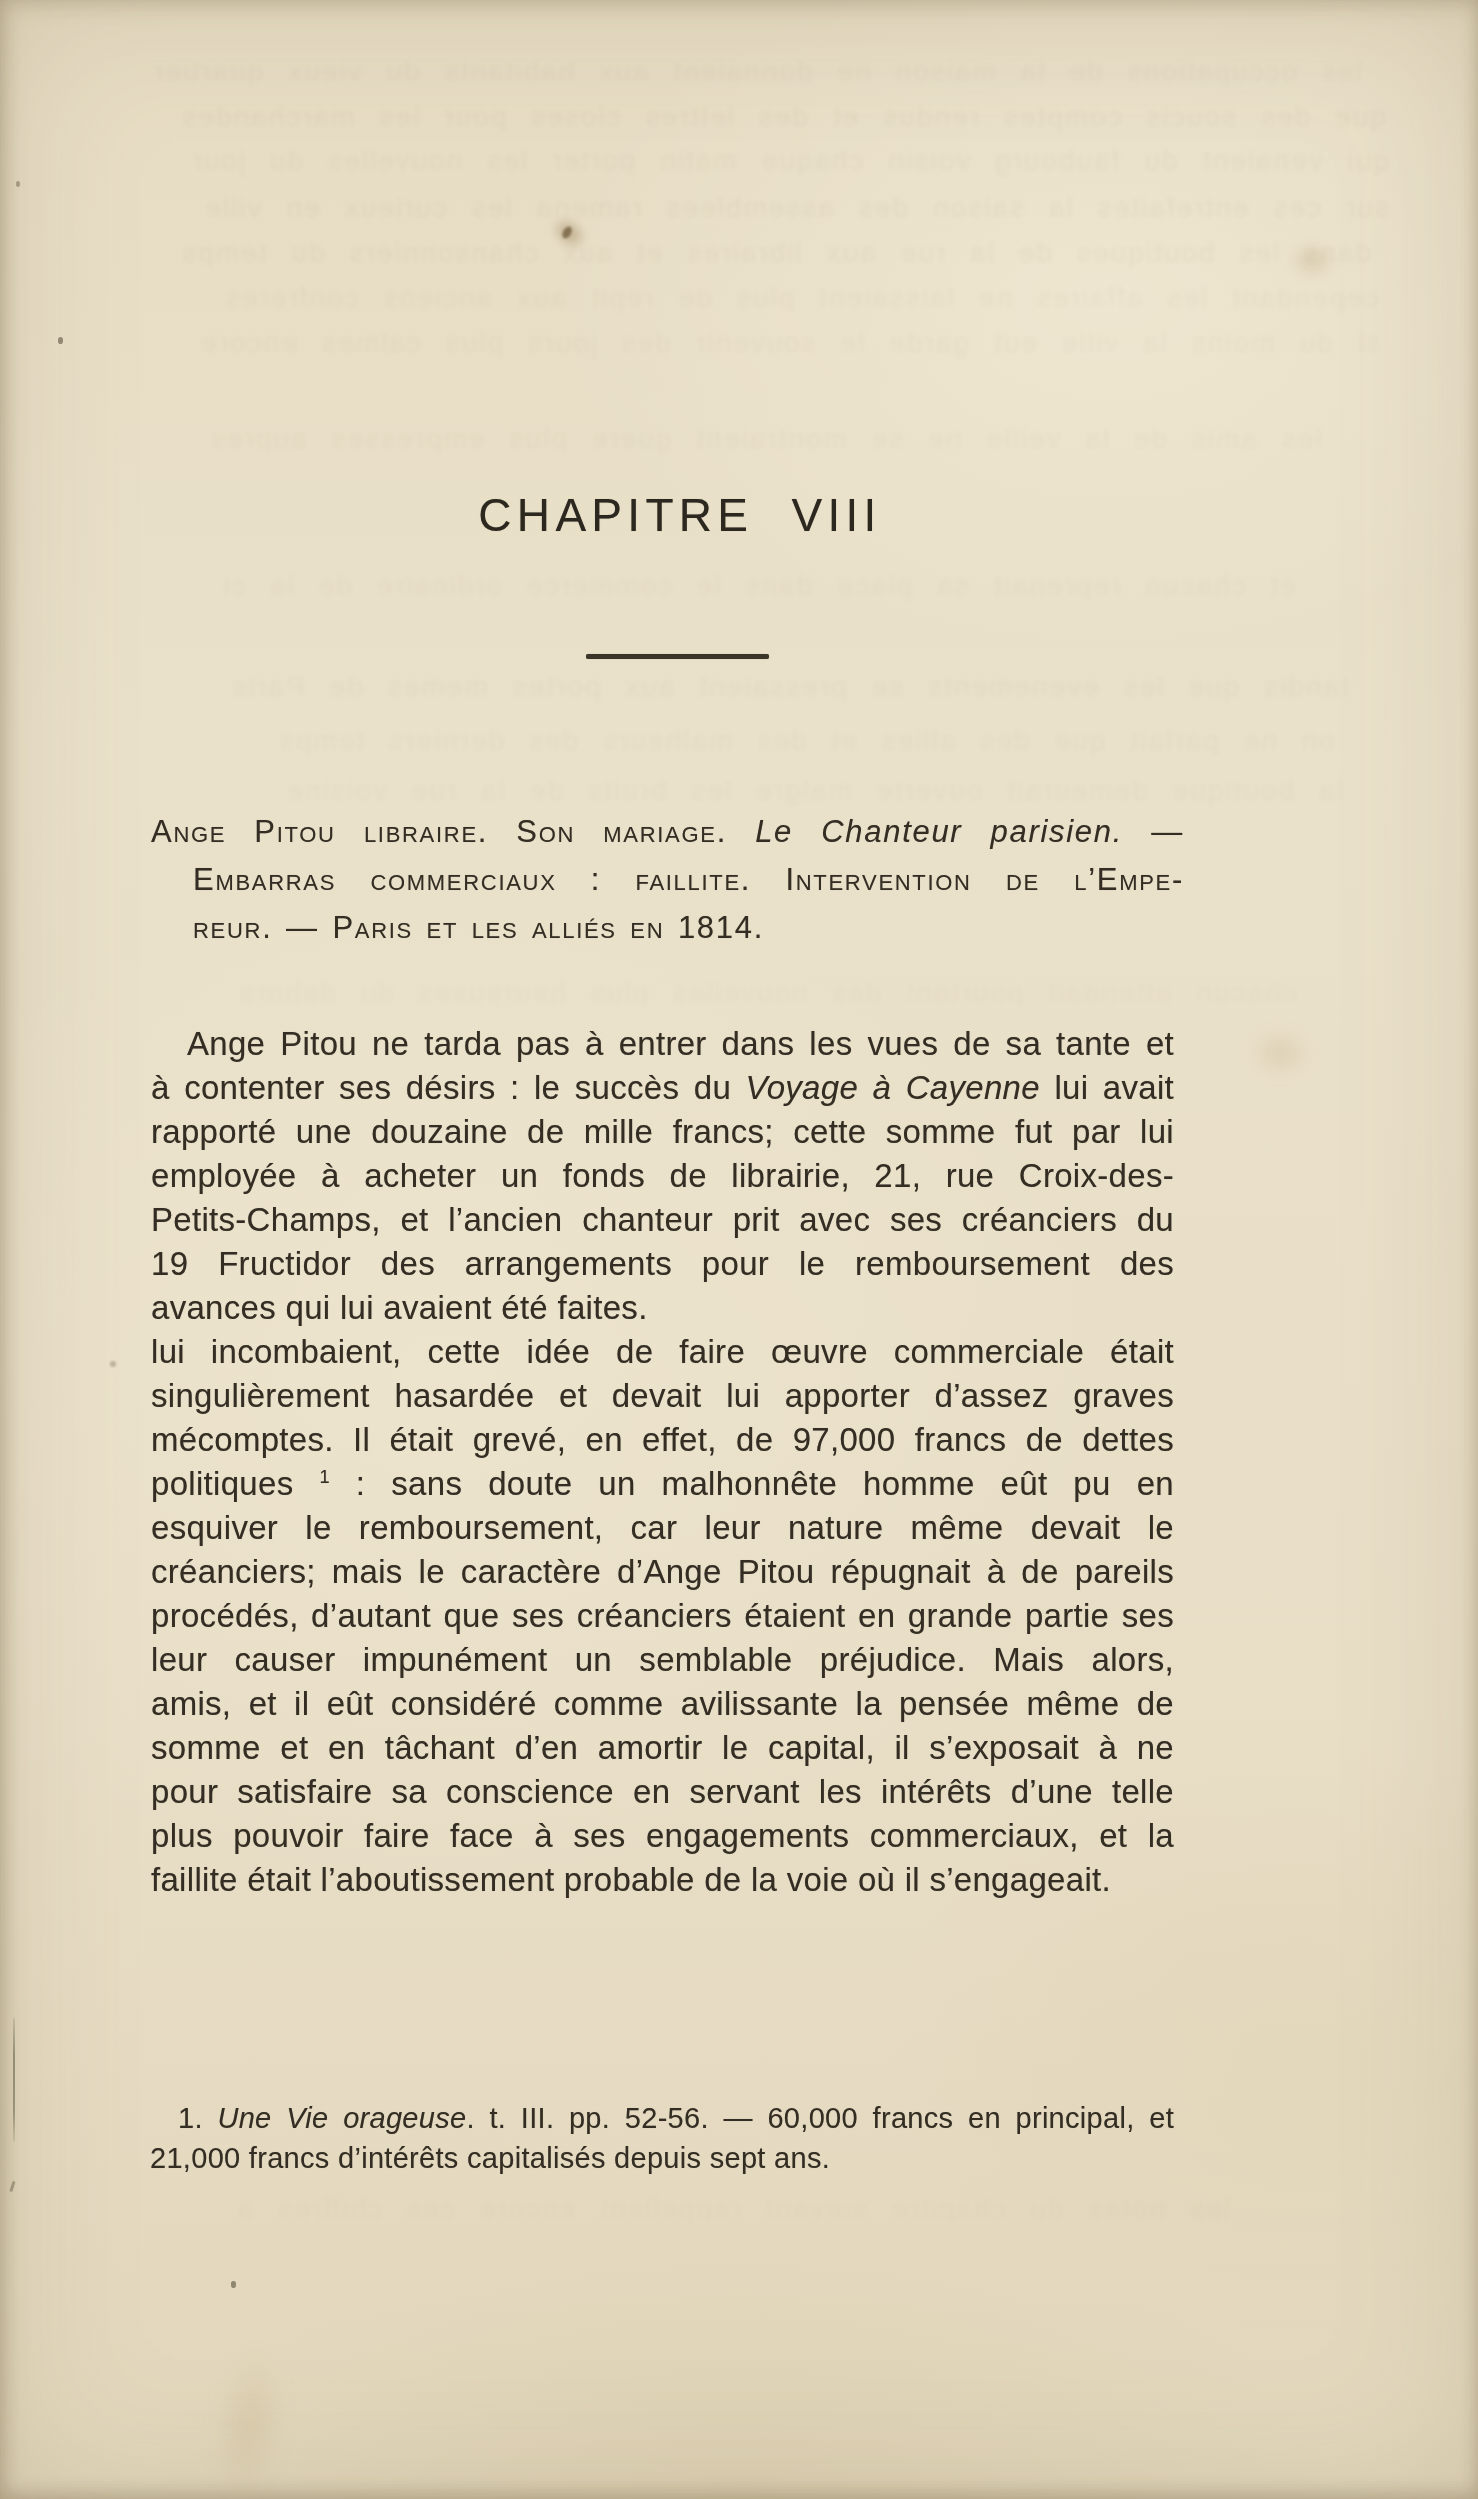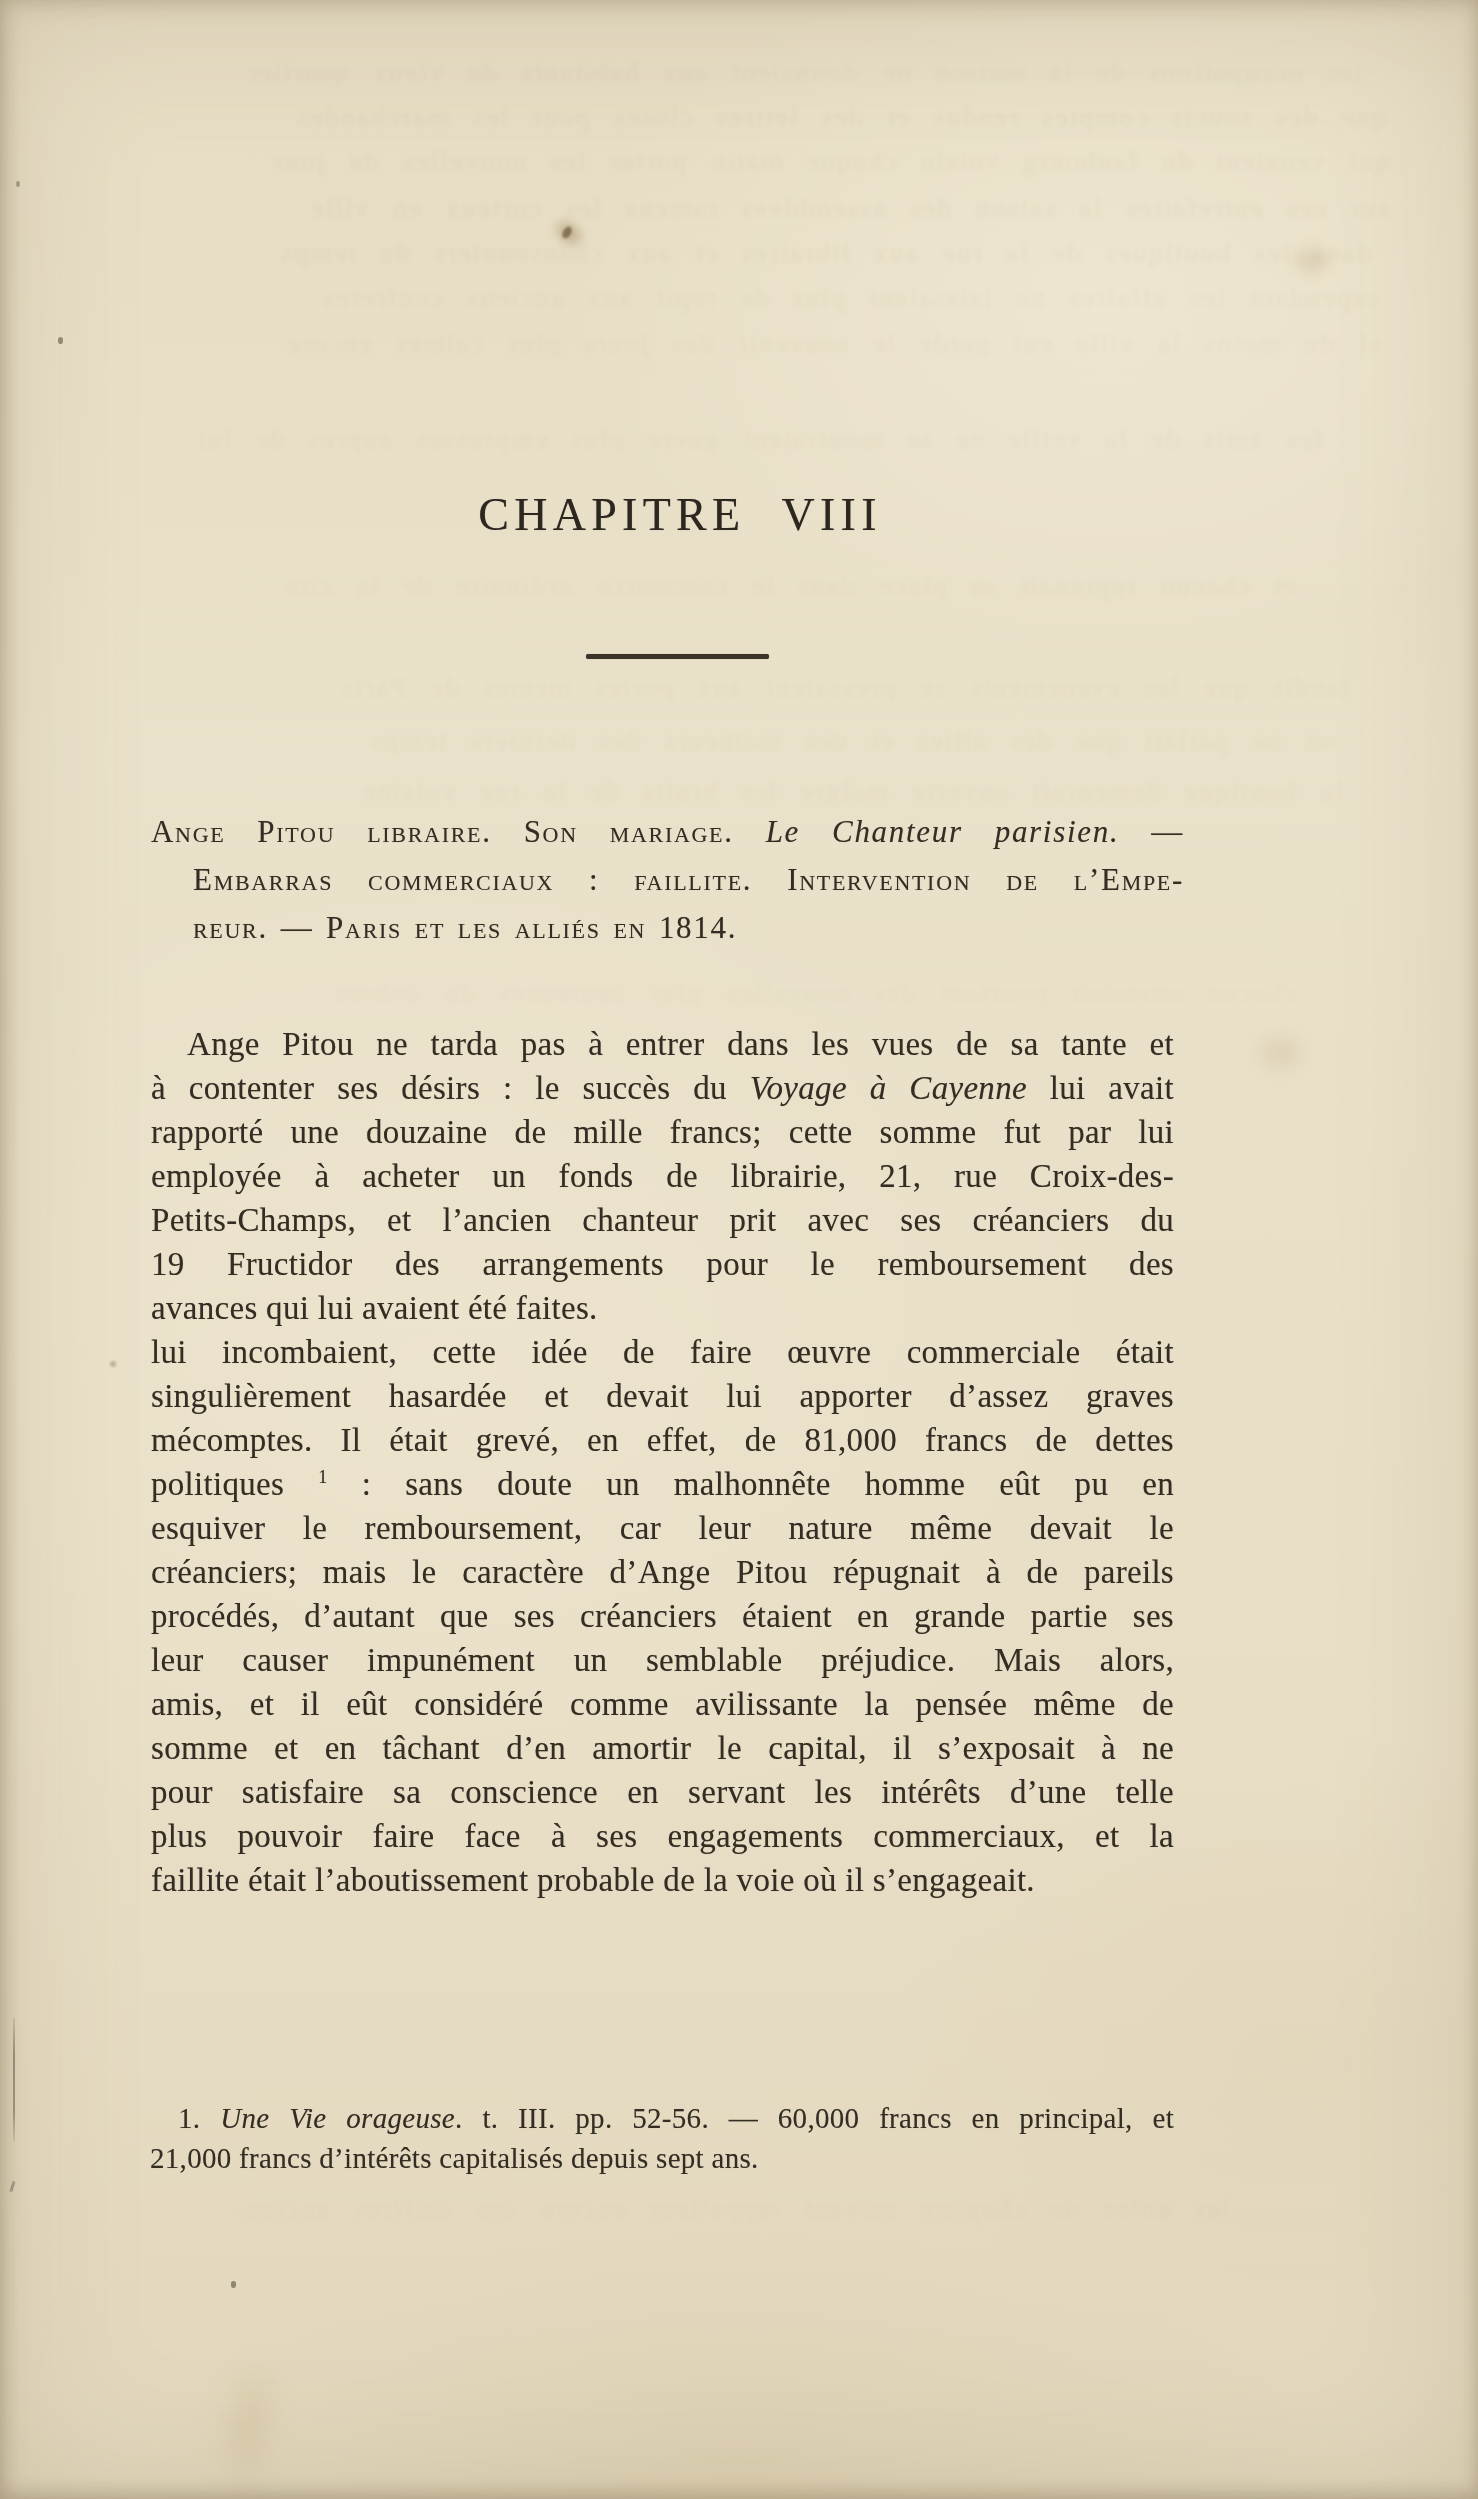--- a/index.html
+++ b/index.html
@@ -1,21 +1,21 @@
 <!DOCTYPE html>
 <html style="font-size:10.6px"><head>
 <meta charset="utf-8">
 <title>Scanned book page</title>
 <style>
   html,body{margin:0;padding:0;background:#777;}
   .page{
     position:relative;
     width:1479px;height:2500px;
     margin:0 auto;
-    font-family:Liberation Serif, serif;
+    font-family:Liberation Sans, sans-serif;
     color:#332d23;
     overflow:hidden;
     background:
       radial-gradient(926px 595px at 75% 12%, rgba(255,250,235,.28), transparent 60%),
       radial-gradient(1058px 794px at 30% 55%, rgba(250,244,226,.22), transparent 65%),
       radial-gradient(595px 463px at 88% 82%, rgba(205,185,140,.12), transparent 70%),
       radial-gradient(794px 331px at 50% 99%, rgba(190,168,122,.14), transparent 75%),
       linear-gradient(180deg,#e6dcc3 0%,#eae1ca 30%,#e8dec6 70%,#e2d7bc 100%);
     box-shadow:
       inset 0 0 145px rgba(125,105,72,.18),
@@ -145,21 +145,21 @@
         <div class="line"><span>à contenter ses désirs : le succès du </span><span class="it">Voyage à Cayenne</span><span> lui avait</span></div>
         <div class="line"><span>rapporté une douzaine de mille francs; cette somme fut par lui</span></div>
         <div class="line"><span>employée à acheter un fonds de librairie, 21, rue Croix-des-</span></div>
         <div class="line"><span>Petits-Champs, et l’ancien chanteur prit avec ses créanciers du</span></div>
         <div class="line"><span>19 Fructidor des arrangements pour le remboursement des</span></div>
         <div class="line last"><span>avances qui lui avaient été faites.</span></div>
       </div>
     <div>
         <div class="line"><span>lui incombaient, cette idée de faire œuvre commerciale était</span></div>
         <div class="line"><span>singulièrement hasardée et devait lui apporter d’assez graves</span></div>
-        <div class="line"><span>mécomptes. Il était grevé, en effet, de 81,000 francs de dettes</span></div>
+        <div class="line"><span>mécomptes. Il était grevé, en effet, de 97,000 francs de dettes</span></div>
         <div class="line"><span>politiques </span><span class="sup">1</span><span> : sans doute un malhonnête homme eût pu en</span></div>
         <div class="line"><span>esquiver le remboursement, car leur nature même devait le</span></div>
         <div class="line"><span>créanciers; mais le caractère d’Ange Pitou répugnait à de pareils</span></div>
         <div class="line"><span>procédés, d’autant que ses créanciers étaient en grande partie ses</span></div>
         <div class="line"><span>leur causer impunément un semblable préjudice. Mais alors,</span></div>
         <div class="line"><span>amis, et il eût considéré comme avilissante la pensée même de</span></div>
         <div class="line"><span>somme et en tâchant d’en amortir le capital, il s’exposait à ne</span></div>
         <div class="line"><span>pour satisfaire sa conscience en servant les intérêts d’une telle</span></div>
         <div class="line"><span>plus pouvoir faire face à ses engagements commerciaux, et la</span></div>
         <div class="line last"><span>faillite était l’aboutissement probable de la voie où il s’engageait.</span></div>

